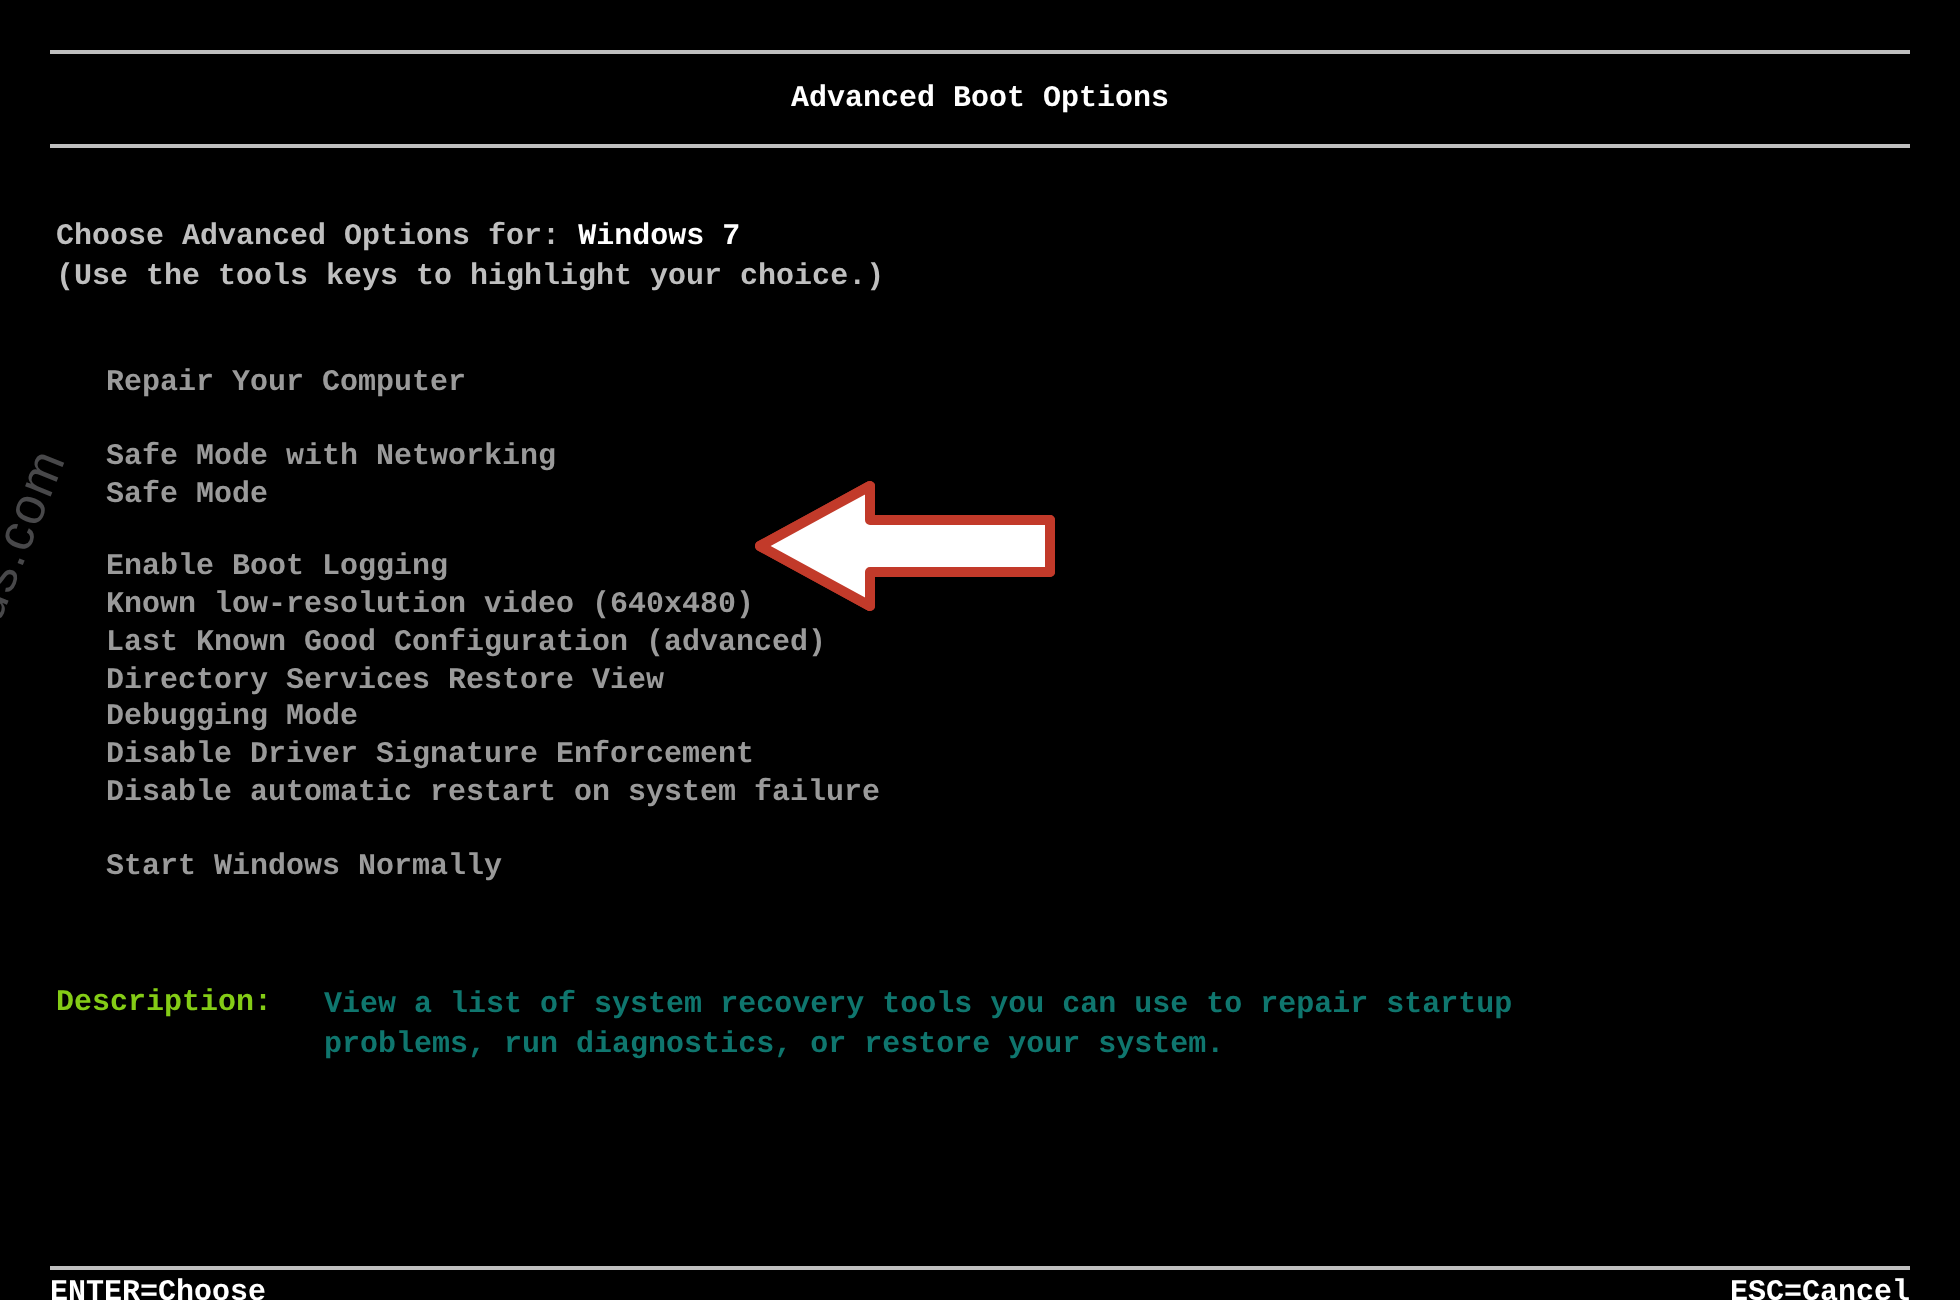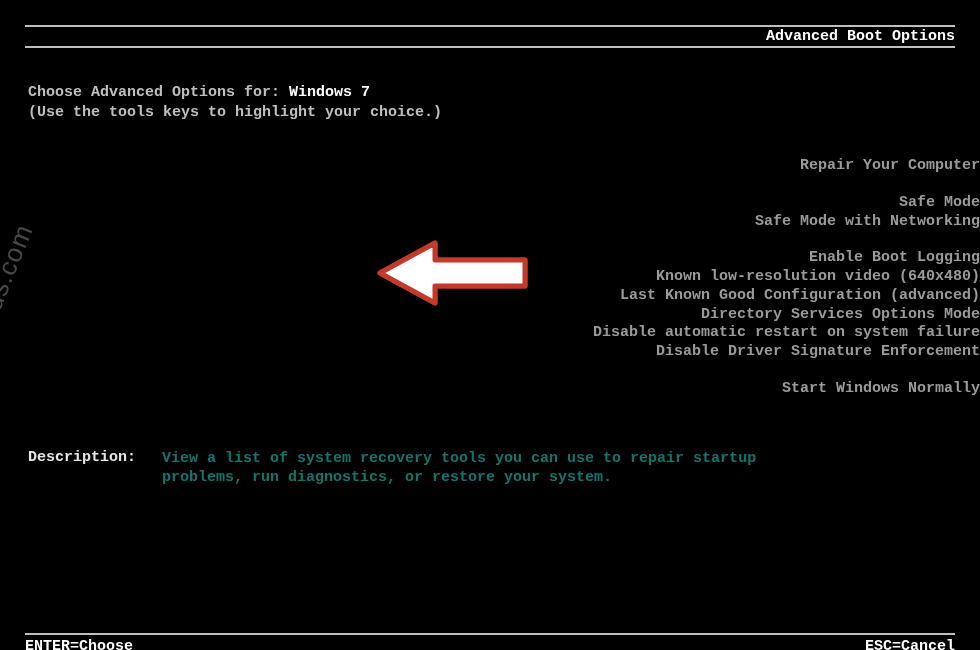--- a/index.html
+++ b/index.html
@@ -21,35 +21,34 @@
     .container {
       padding: 0;
       width: 100%;
       height: 100%;
       position: relative;
     }
     .title-bar {
       border-top: 2px solid #bfbfbf;
       border-bottom: 2px solid #bfbfbf;
       margin: 25px 25px 0 25px;
-      text-align: right;
-      padding: 1px 0;
+      text-align: center;
+      padding: 14px 0;
       color: #fff;
     }
     .intro {
       margin: 35px 0 0 28px;
       line-height: 1.3;
     }
     .os-name {
       color: #fff;
       text-align: right;
     }
     .menu {
       margin: 35px 0 0 53px;
-      text-align: right;
     }
     .menu-group {
       margin-bottom: 18px;
     }
     .menu-item {
       color: #9a9a9a;
       line-height: 1.25;
       display: block;
       position: relative;
     }
@@ -59,21 +58,21 @@
       border-radius: 16px;
       padding: 1px 14px 1px 4px;
       margin-left: -4px;
     }
     .description {
       margin: 50px 0 0 28px;
       display: flex;
       gap: 26px;
     }
     .desc-label {
-      color: #e5e5e5;
+      color: #84cc16;
     }
     .desc-text {
       color: #0f766e;
       max-width: 600px;
       line-height: 1.3;
     }
     .footer {
       position: absolute;
       bottom: 20px;
       left: 25px;
@@ -121,30 +120,31 @@
       <span class="os-name">Windows 7</span>
     </div>
     <div>(Use the tools keys to highlight your choice.)</div>
   </div>
 
   <div class="menu">
     <div class="menu-group">
       <span class="menu-item">Repair Your Computer</span>
     </div>
     <div class="menu-group">
+      <span class="menu-item">Safe Mode with Networking</span>
       <span class="menu-item">Safe Mode</span>
-      <span class="menu-item">Safe Mode with Networking</span>
     </div>
     <div class="menu-group">
       <span class="menu-item">Enable Boot Logging</span>
       <span class="menu-item">Known low-resolution video (640x480)</span>
       <span class="menu-item">Last Known Good Configuration (advanced)</span>
-      <span class="menu-item">Directory Services Options Mode</span>
+      <span class="menu-item">Directory Services Restore View</span>
+      <span class="menu-item">Debugging Mode</span>
+      <span class="menu-item">Disable Driver Signature Enforcement</span>
       <span class="menu-item">Disable automatic restart on system failure</span>
-      <span class="menu-item">Disable Driver Signature Enforcement</span>
     </div>
     <div class="menu-group">
       <span class="menu-item">Start Windows Normally</span>
     </div>
   </div>
 
   <div class="description">
     <div class="desc-label">Description:</div>
     <div class="desc-text">View a list of system recovery tools you can use to repair startup problems, run diagnostics, or restore your system.</div>
   </div>

